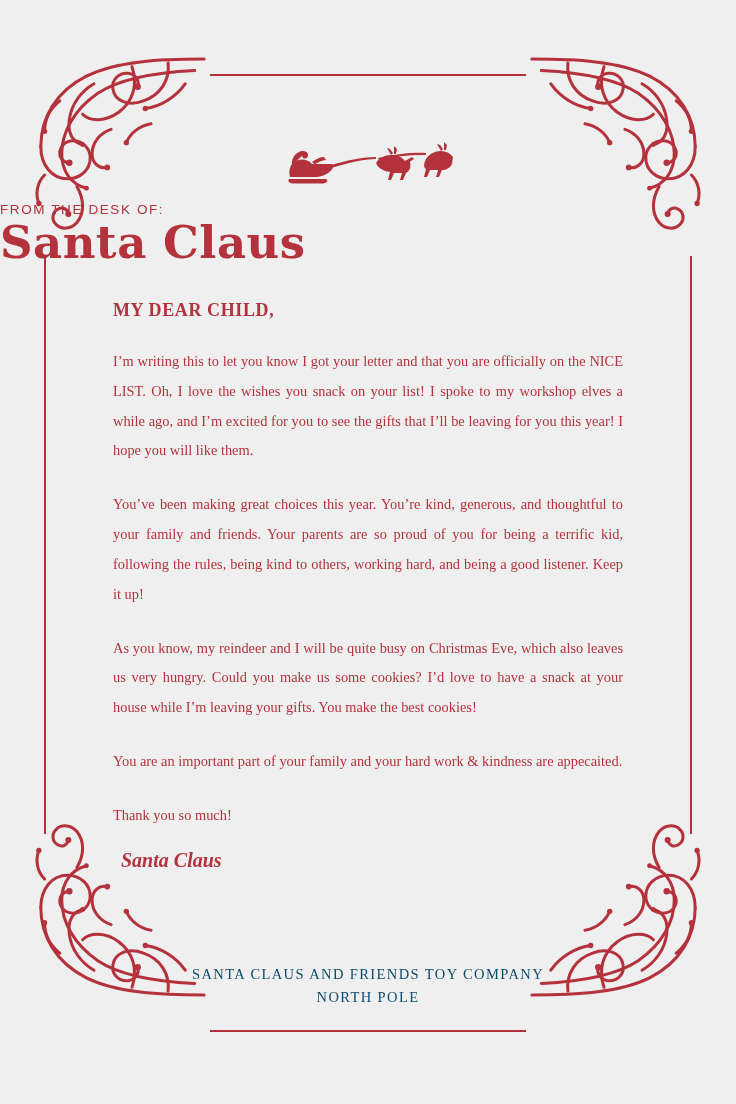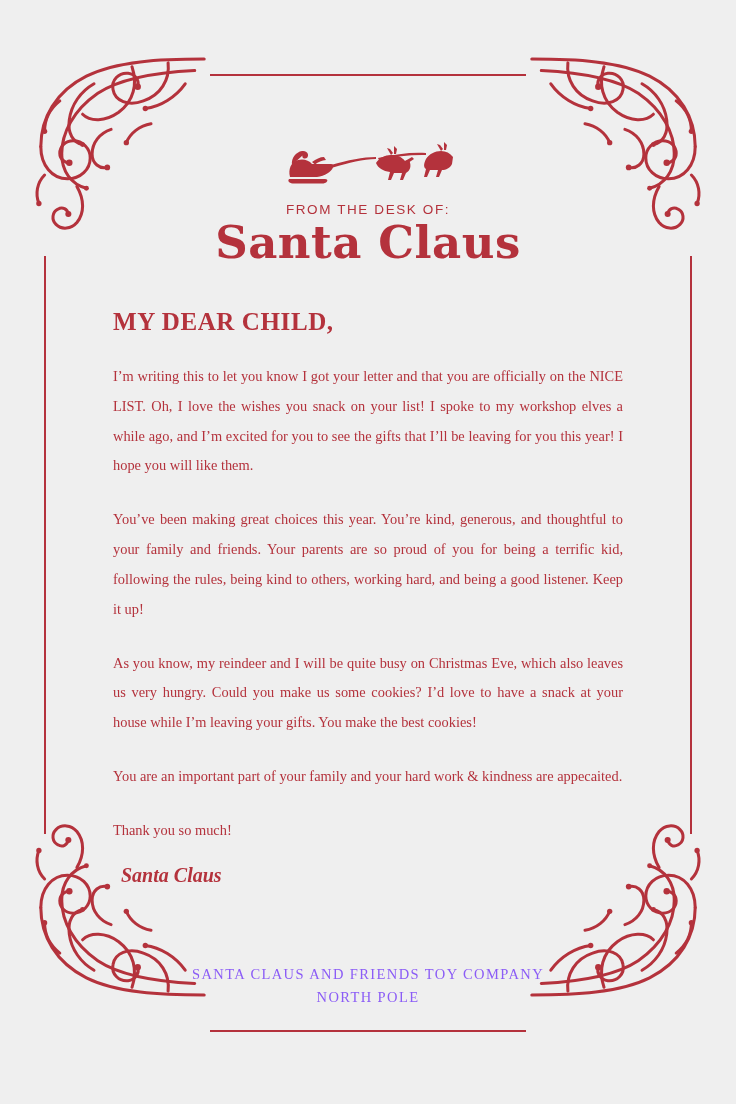--- a/index.html
+++ b/index.html
@@ -51,21 +51,20 @@
   .rule-right {
     right: 44px; top: 256px; width: 2px; height: 578px;
   }
 
   
   .header {
     position: absolute;
     top: 140px;
     left: 0;
     width: 736px;
-    text-align: center;
   }
   .sleigh {
     display: block;
     margin: 0 auto 10px auto;
     width: 170px;
     height: 52px;
   }
   .from-desk {
     color: #b4323c;
     font-family: "Liberation Sans", sans-serif;
@@ -86,23 +85,23 @@
   
   .letter {
     position: absolute;
     top: 300px;
     left: 113px;
     width: 510px;
     color: #b4323c;
   }
   .salutation {
     font-family: "Liberation Serif", serif;
-    font-size: 25px;
+    font-size: 18px;
     letter-spacing: 0.6px;
-    margin: 8px 0 26px 0;
+    margin: 0 0 26px 0;
   }
   .para {
     font-family: "Liberation Serif", serif;
     font-size: 14.4px;
     line-height: 2.07;
     text-align: justify;
     margin: 0 0 24px 0;
   }
   .para:last-of-type { margin-bottom: 0; }
   .thanks {
@@ -122,21 +121,21 @@
     margin: 0 0 0 8px;
   }
 
   
   .footer {
     position: absolute;
     bottom: 98px;
     left: 0;
     width: 736px;
     text-align: center;
-    color: #8b5cf6;
+    color: #0c4a6e;
     font-family: "Liberation Serif", serif;
   }
   .footer-line1 {
     font-size: 14.5px;
     letter-spacing: 1.4px;
     margin: 0 0 6px 0;
   }
   .footer-line2 {
     font-size: 14.5px;
     letter-spacing: 1.4px;

